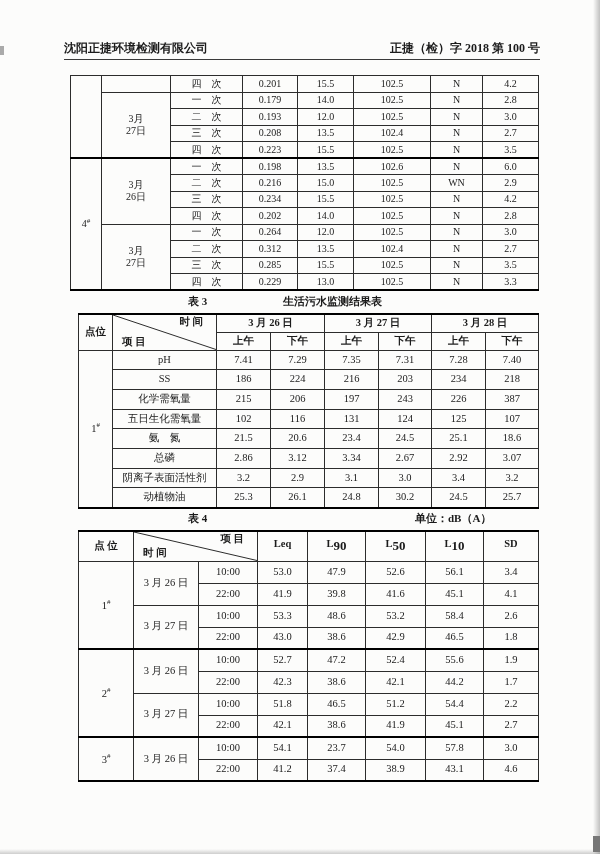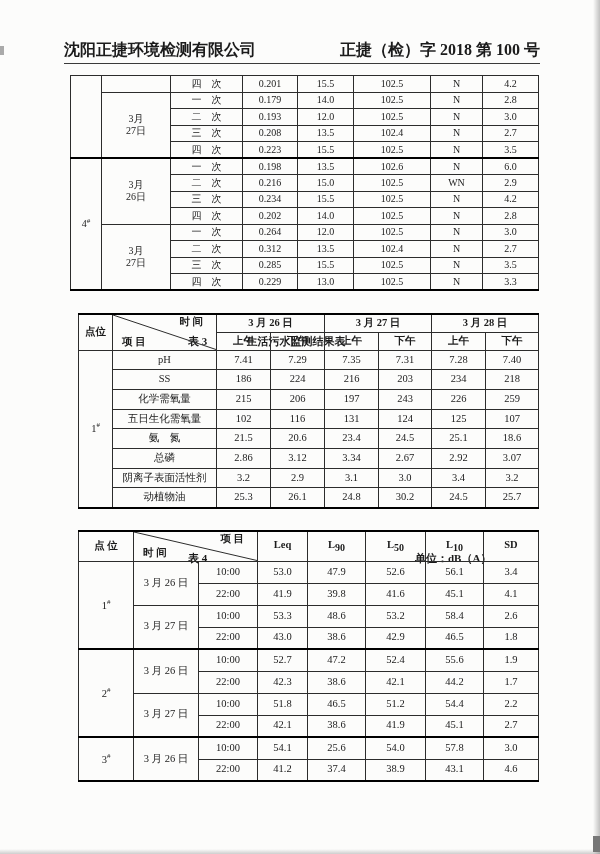--- a/index.html
+++ b/index.html
@@ -9,21 +9,21 @@
           font-family:"Liberation Serif","DejaVu Serif",serif; color:#1b1b1b; overflow:hidden; }
 
   table { position:absolute; border-collapse:collapse; table-layout:fixed; }
   td,th { border:1px solid #2c2c2c; text-align:center; vertical-align:middle;
           padding:0; line-height:1.2; overflow:hidden; }
   th { font-weight:bold; }
   tr.gs > td { border-top:2.5px solid #000; }
   .date { white-space:pre-line; }
   .nowrap { white-space:nowrap; }
   sup.mk { font-size:7px; vertical-align:super; }
-  sub.sb { font-size:10px; }
+  sub.sb { font-size:13px; }
 
   .t2 { left:70px; top:75px; width:468px; font-size:10px; border-bottom:2.5px solid #000; }
   .t2 tr { height:16.5px; }
 
   .t3 { left:78px; top:313px; width:460px; font-size:10.5px;
         border-top:2px solid #000; border-bottom:2.5px solid #000; }
   .t3 thead tr { height:18px; }
   .t3 tbody tr { height:19.7px; }
 
   .t4 { left:78px; top:530px; width:460px; font-size:10.5px;
@@ -32,27 +32,27 @@
   .t4 tbody tr { height:22px; }
 
   .diag { position:relative; }
   .diag svg { position:absolute; left:0; top:0; width:100%; height:100%; display:block; }
   .diag .ctr { position:absolute; top:1px; right:13px; }
   .diag .cbl { position:absolute; bottom:1px; left:9px; }
 
   .doc-header { position:absolute; left:64px; top:40px; width:476px; display:flex;
                 justify-content:space-between; align-items:flex-end;
                 border-bottom:1.5px solid #3a3a3a; padding-bottom:2px;
-                font-size:16px; font-weight:bold; }
+                font-size:12px; font-weight:bold; }
 
   .caption { position:absolute; left:78px; width:460px; height:22px;
              font-weight:bold; font-size:11px; }
-  .caption span { position:absolute; line-height:22px; white-space:nowrap;margin-top:40px; }
+  .caption span { position:absolute; line-height:22px; white-space:nowrap; }
   .cap-tag { left:110px; }
-  .cap-title { left:132px; width:172px; text-align:center; }
+  .cap-title { left:132px; width:172px; text-align:right; }
   .cap-unit { left:337px; }
   .cap3 { top:290px; }
   .cap4 { top:507px; }
 
   .footer { position:absolute; top:790px; left:0; width:600px; text-align:center;
             font-size:10px; color:#222; }
 
   .edge-right { position:absolute; top:0; right:0; width:7px; height:100%;
                 background:linear-gradient(to right, rgba(120,120,120,0), rgba(120,120,120,0.45)); }
   .edge-bottom { position:absolute; left:0; bottom:0; width:100%; height:5px;
@@ -257,21 +257,21 @@
         <td>234</td>
         <td>218</td>
       </tr>
       <tr>
         <td>化学需氧量</td>
         <td>215</td>
         <td>206</td>
         <td>197</td>
         <td>243</td>
         <td>226</td>
-        <td>259</td>
+        <td>387</td>
       </tr>
       <tr>
         <td>五日生化需氧量</td>
         <td>102</td>
         <td>116</td>
         <td>131</td>
         <td>124</td>
         <td>125</td>
         <td>107</td>
       </tr>
@@ -416,21 +416,21 @@
         <td>38.6</td>
         <td>41.9</td>
         <td>45.1</td>
         <td>2.7</td>
       </tr>
       <tr class="gs">
         <td class="pt" rowspan="2"><span>3</span><sup class="mk">#</sup></td>
         <td class="nowrap" rowspan="2">3 月 26 日</td>
         <td>10:00</td>
         <td>54.1</td>
-        <td>25.6</td>
+        <td>23.7</td>
         <td>54.0</td>
         <td>57.8</td>
         <td>3.0</td>
       </tr>
       <tr>
         <td>22:00</td>
         <td>41.2</td>
         <td>37.4</td>
         <td>38.9</td>
         <td>43.1</td>

